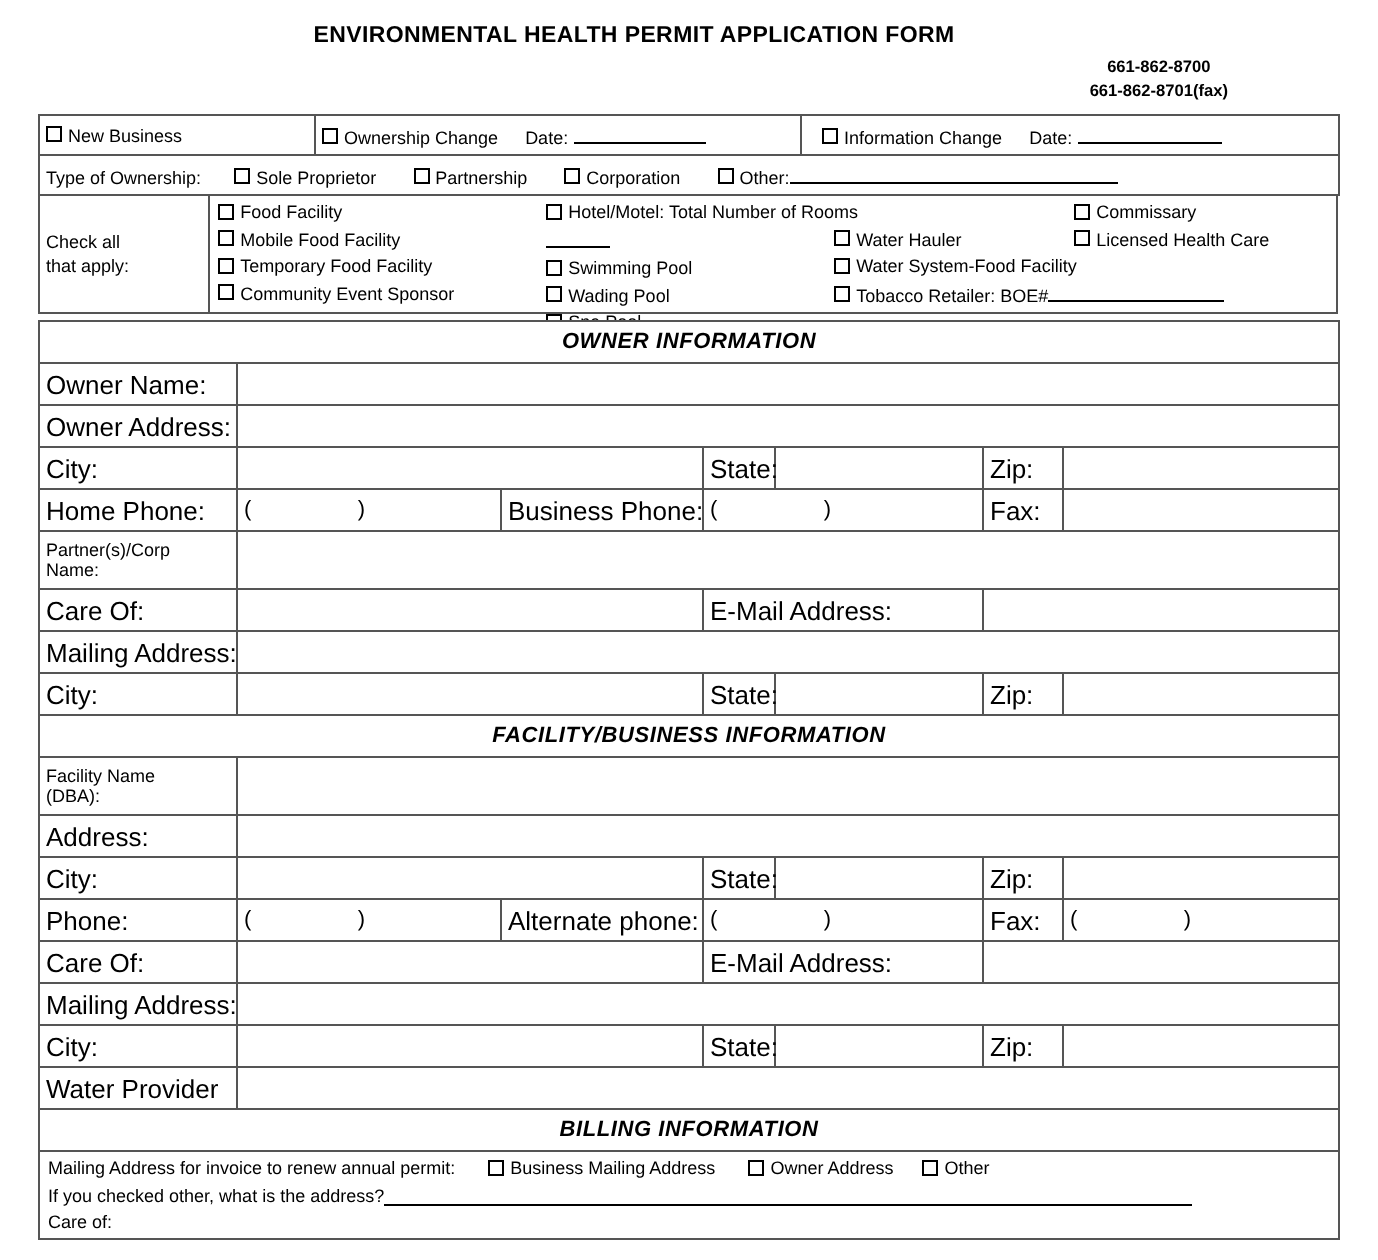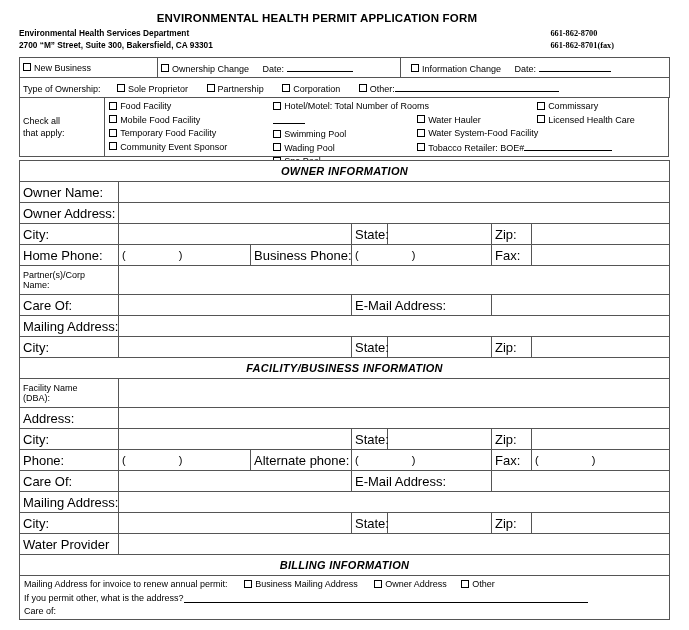--- a/index.html
+++ b/index.html
@@ -16,21 +16,21 @@
   .hdr{padding:6px 0 0 0;}
   .hdr-title{
     text-align:center;
     font-size:11.5px;
     font-weight:bold;
     letter-spacing:.2px;
     margin:6px 0 4px 0;
   }
   .hdr-rows{position:relative;height:26px;margin:0 20px 0 19px;}
   .hdr-left{position:absolute;left:0;top:0;font-size:8.3px;font-weight:bold;line-height:11.5px;}
-  .hdr-right{position:absolute;right:0;top:0;font-size:8.3px;font-weight:bold;line-height:11.5px;text-align:left;font-family:Liberation Serif, serif;}
+  .hdr-right{position:absolute;right:0;top:0;font-size:8.3px;font-weight:bold;line-height:11.5px;text-align:center;}
   .hdr-left div, .hdr-right div{white-space:nowrap;}
 
   
   .tbl{
     position:relative;
     margin:0 20px 0 19px;
     border:1px solid #3a3a3a;
     border-collapse:collapse;
     width:650px;
     table-layout:fixed;
@@ -101,24 +101,20 @@
   }
 </style>
 </head>
 <body>
 
 <div class="page">
 
   <div class="hdr">
     <div class="hdr-title">ENVIRONMENTAL HEALTH PERMIT APPLICATION FORM</div>
     <div class="hdr-rows">
-      <div class="hdr-left">
-        <div>Environmental Health Services Department</div>
-        <div>2700 “M” Street, Suite 300, Bakersfield, CA  93301</div>
-      </div>
       <div class="hdr-right">
         <div>661-862-8700</div>
         <div>661-862-8701(fax)</div>
       </div>
     </div>
   </div>
 
   <table class="tbl t-top">
     <colgroup>
       <col style="width:138px">
@@ -320,21 +316,21 @@
       <tr class="bill-row">
         <td colspan="7" style="border-bottom:none;padding-bottom:1px">
           <span class="bill-line">Mailing Address for invoice to renew annual permit:</span>
           <span style="display:inline-block;width:14px"></span><span class="cb"></span><span>Business Mailing Address</span>
           <span style="display:inline-block;width:14px"></span><span class="cb"></span><span>Owner Address</span>
           <span style="display:inline-block;width:12px"></span><span class="cb"></span><span>Other</span>
         </td>
       </tr>
       <tr class="bill-row">
         <td colspan="7" style="border-top:none;border-bottom:none;padding-top:2px;padding-bottom:1px">
-          <span class="bill-line">If you permit other, what is the address?</span><span class="bill-rule" style="width:404px"></span>
+          <span class="bill-line">If you checked other, what is the address?</span><span class="bill-rule" style="width:404px"></span>
         </td>
       </tr>
       <tr class="bill-row">
         <td colspan="7" style="border-top:none;padding-top:2px;height:14px;vertical-align:top">
           <span class="bill-line">Care of:</span>
         </td>
       </tr>
     </tbody>
   </table>
 

